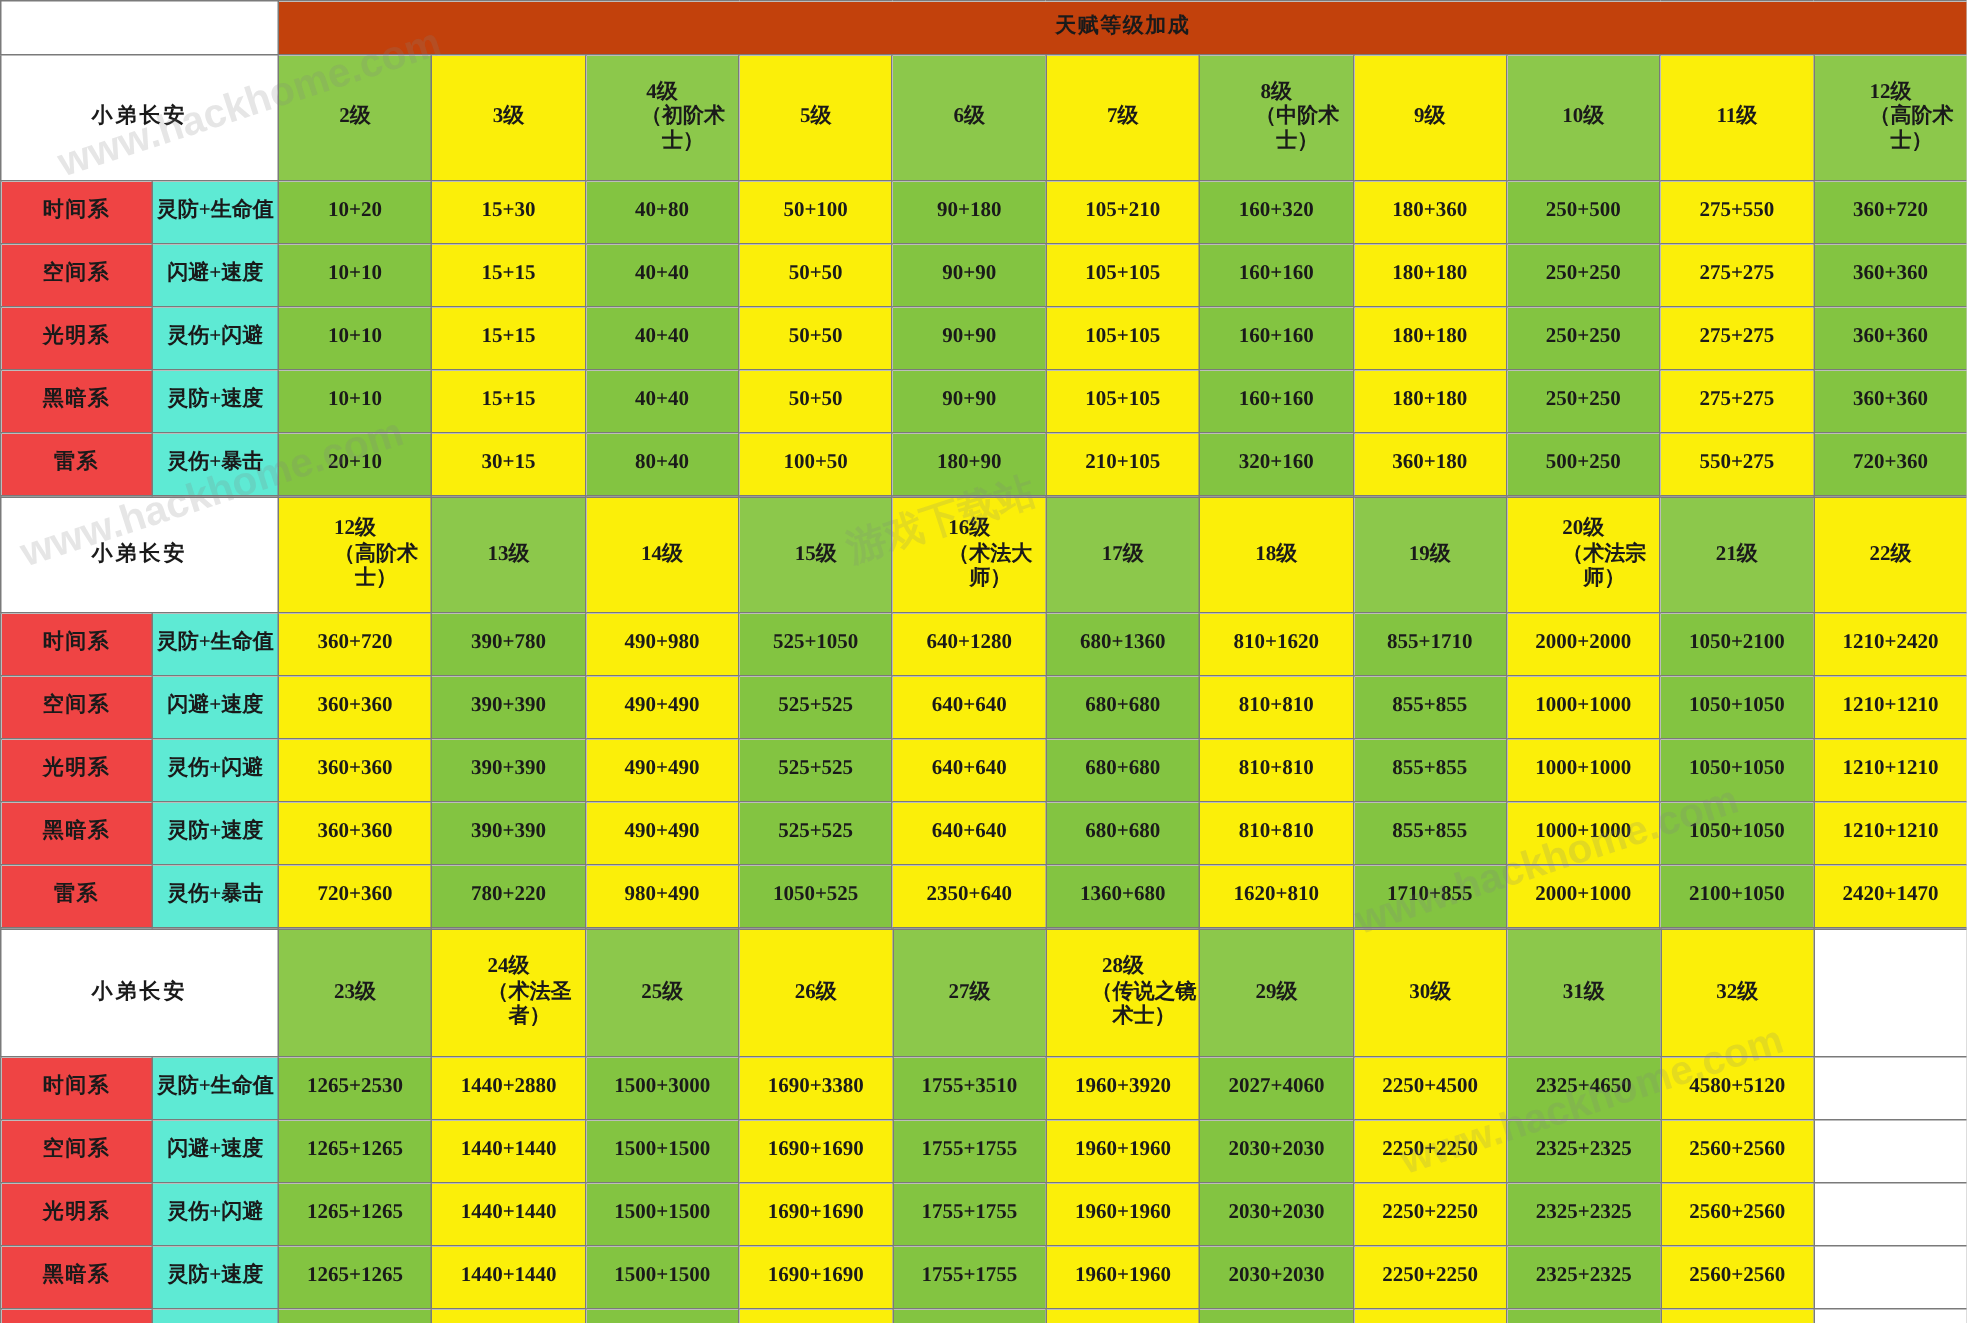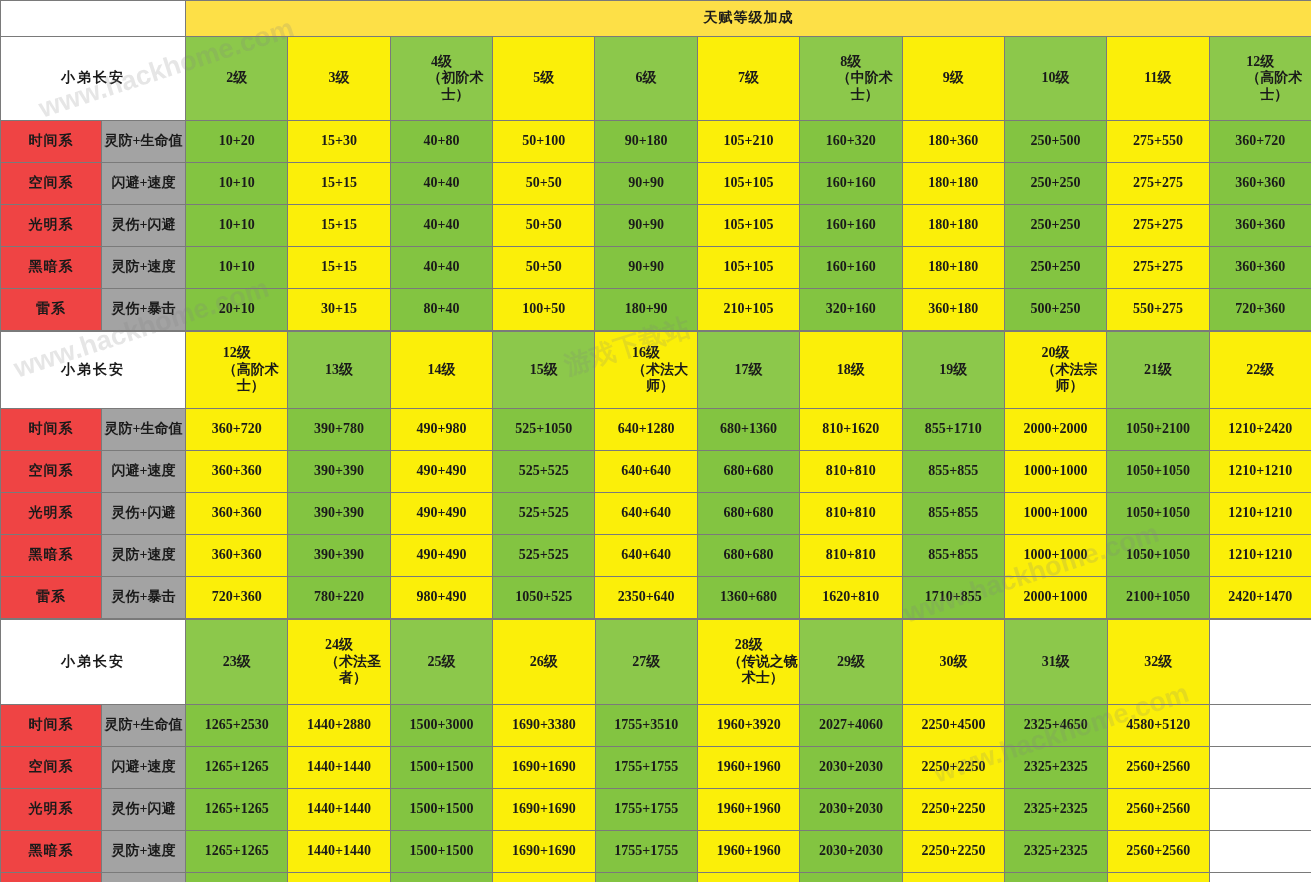--- a/index.html
+++ b/index.html
@@ -48,34 +48,34 @@
   }
   td.titlecell {
     border: none;
     border-bottom: 1px solid #7a7a7a;
     background: #ffffff;
     font-size: 15px;
     letter-spacing: 2px;
   }
   td.banner {
     border: none;
-    background: #fde047;
+    background: #c2410c;
     font-size: 14px;
     letter-spacing: 1px;
     text-align: center;
   }
   td.namecell {
     background: #ef4444;
     font-size: 15px;
     letter-spacing: 1px;
     border-left: none;
     border-right: 1px solid #555;
   }
   td.attrcell {
-    background: #a3a3a3;
+    background: #5eead4;
     font-size: 14px;
     border-right: 1px solid #555;
   }
   td.hdr-green  { background: #8CC84B; border: 1px solid #5c9e2a; font-size: 13px; }
   td.hdr-yellow { background: #FBEF09; border: 1px solid #c9ba00; font-size: 13px; }
   td.cell-green  { background: #83C441; border: 1px solid #4f9324; }
   td.cell-yellow { background: #FBEF09; border: 1px solid #c0b200; }
   td.tail { border: none; background: #ffffff; }
 
   .lvl-main { display: block; }

